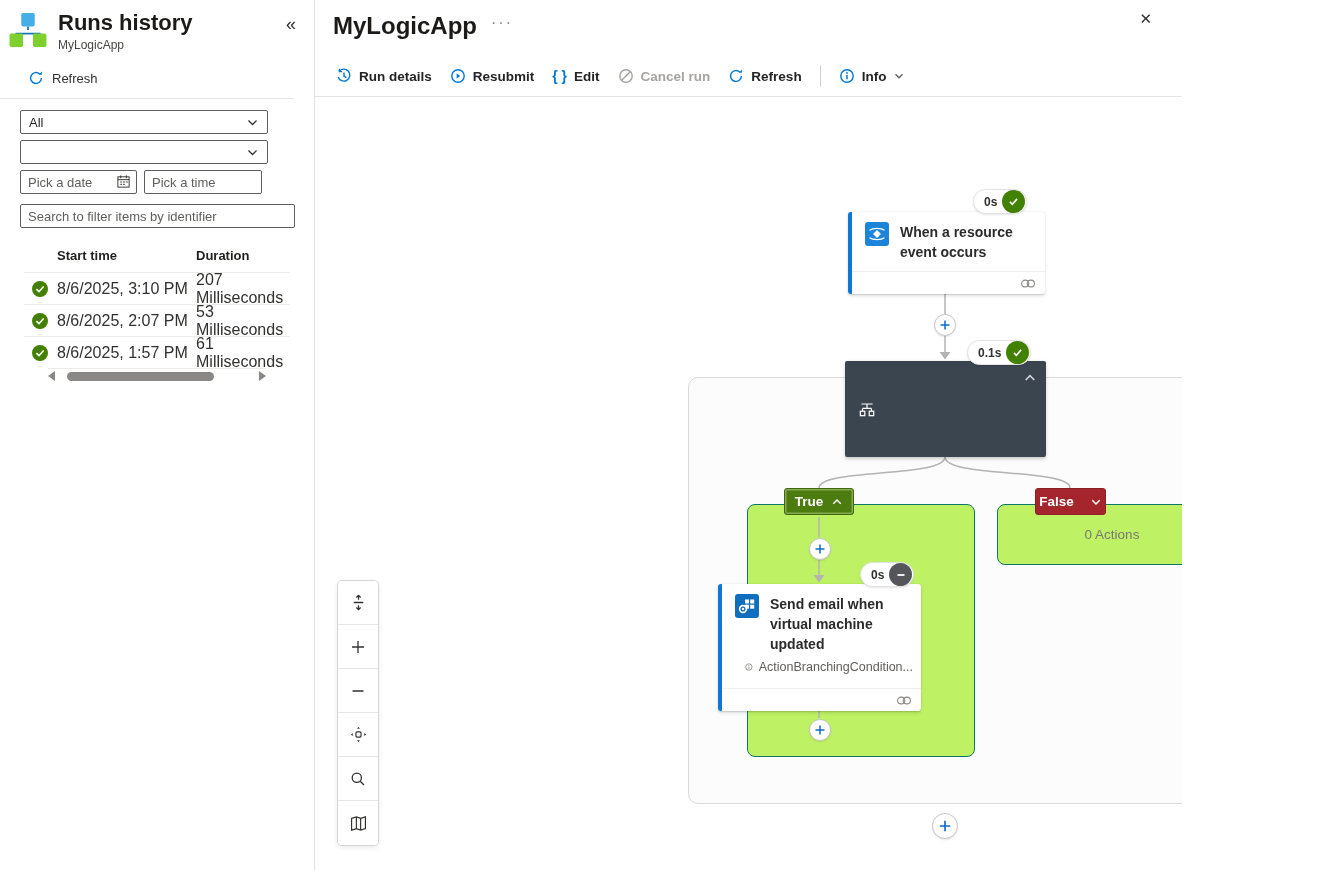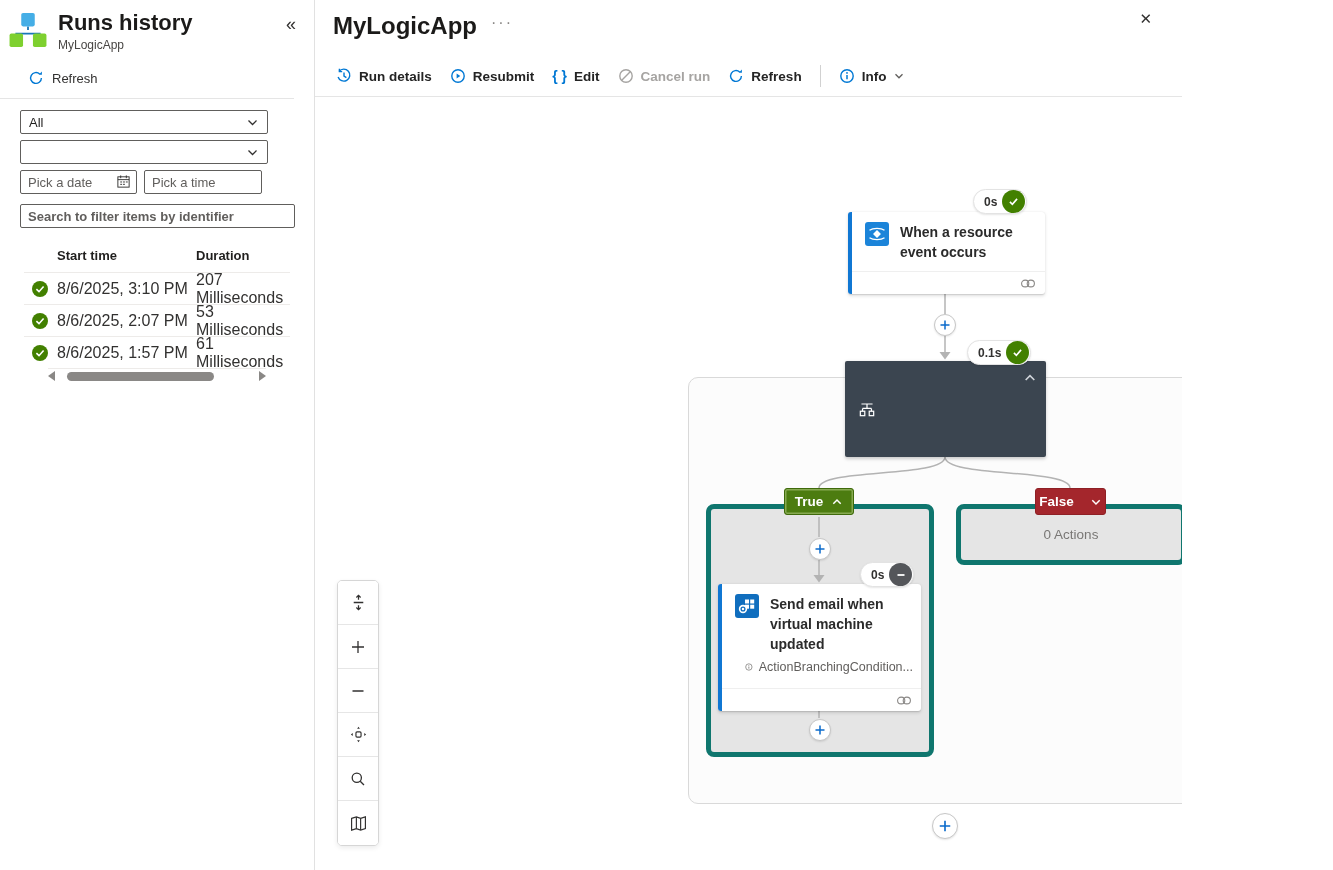--- a/index.html
+++ b/index.html
@@ -21,21 +21,21 @@
   .select-box { width:248px; height:24px; border:1px solid #605e5c; border-radius:2px; display:flex; align-items:center; padding:0 8px; margin-bottom:6px; cursor:pointer; background:#fff; }
   .select-box span { flex:1; font-size:13px; color:#201f1e; }
   .date-row { display:flex; gap:7px; margin-top:1px; }
   .field { position:relative; }
   .field input { height:24px; border:1px solid #605e5c; border-radius:2px; font-size:13px; padding:0 7px; font-family:inherit; color:#201f1e; }
   .field input::placeholder { color:#605e5c; opacity:1; }
   .date-input { width:117px; padding-right:26px !important; }
   .time-input { width:118px; }
   .cal-icon { position:absolute; right:6px; top:4px; pointer-events:none; }
   .search-field { margin-top:10px; }
-  .search-input { width:275px;font-weight:bold; }
+  .search-input { width:275px; }
 
   
   .lp-table { margin:14px 24px 0 24px; }
   .t-header { display:flex; font-weight:700; font-size:13px; color:#201f1e; padding:6px 0 9px 0; }
   .t-row { display:flex; align-items:center; height:32px; border-top:1px solid #edebe9; cursor:pointer; }
   .t-icon-col { width:33px; display:flex; align-items:center; padding-left:8px; }
   .t-start-col { width:139px; }
   .t-dur-col { flex:1; }
   .t-row .t-start-col, .t-row .t-dur-col { color:#323130; font-size:16px; }
 
@@ -62,21 +62,21 @@
   .canvas { flex:1; position:relative; background:#fff; overflow:hidden; }
   .canvas-collapse { position:absolute; left:985px; top:4px; font-size:19px; color:#323130; background:none; border:none; cursor:pointer; z-index:5; }
 
   .zoom-toolbar { position:absolute; left:22px; top:483px; width:42px; background:#fff; border:1px solid #d6d6d6; border-radius:5px; box-shadow:0 2px 5px rgba(0,0,0,.08); z-index:5; overflow:hidden; }
   .zt-btn { width:100%; height:44px; display:flex; align-items:center; justify-content:center; background:#fff; border:none; border-bottom:1px solid #e6e6e6; cursor:pointer; color:#323130; }
   .zt-btn:last-child { border-bottom:none; }
 
   .connectors { position:absolute; left:0; top:0; z-index:2; pointer-events:none; }
 
   .scope-box { position:absolute; left:373px; top:280px; width:515px; height:427px; border:1px solid #d9d9d9; border-radius:10px; background:#fcfcfc; z-index:1; }
-  .branch-box { position:absolute; border:5px solid #0f766e; border-radius:8px; background:#e5e5e5; z-index:1; }
+  .branch-box { position:absolute; border:1px solid #0f766e; border-radius:8px; background:#bef264; z-index:1;margin-left:41px; }
   .true-box  { left:391px; top:407px; width:228px; height:253px; }
   .false-box { left:641px; top:407px; width:230px; height:61px; display:flex; align-items:center; justify-content:center; }
   .zero-actions { color:#797775; font-size:13.5px; }
 
   .wf-card { position:absolute; background:#fff; border-radius:3px; box-shadow:0 1.6px 3.6px rgba(0,0,0,.13), 0 .3px .9px rgba(0,0,0,.1); z-index:3; display:flex; flex-direction:column; cursor:pointer; }
   .stripe { position:absolute; left:0; top:0; bottom:0; width:4px; background:#1077d3; border-radius:3px 0 0 3px; }
   .card-body { display:flex; gap:11px; padding:10px 8px 4px 17px; }
   .card-icon { width:24px; height:24px; flex:none; }
   .card-title { font-size:14px; font-weight:700; color:#2b2b2b; line-height:20px; }
   .card-note { display:flex; align-items:center; gap:6px; padding:2px 8px 4px 27px; color:#605e5c; font-size:12.5px; white-space:nowrap; }

